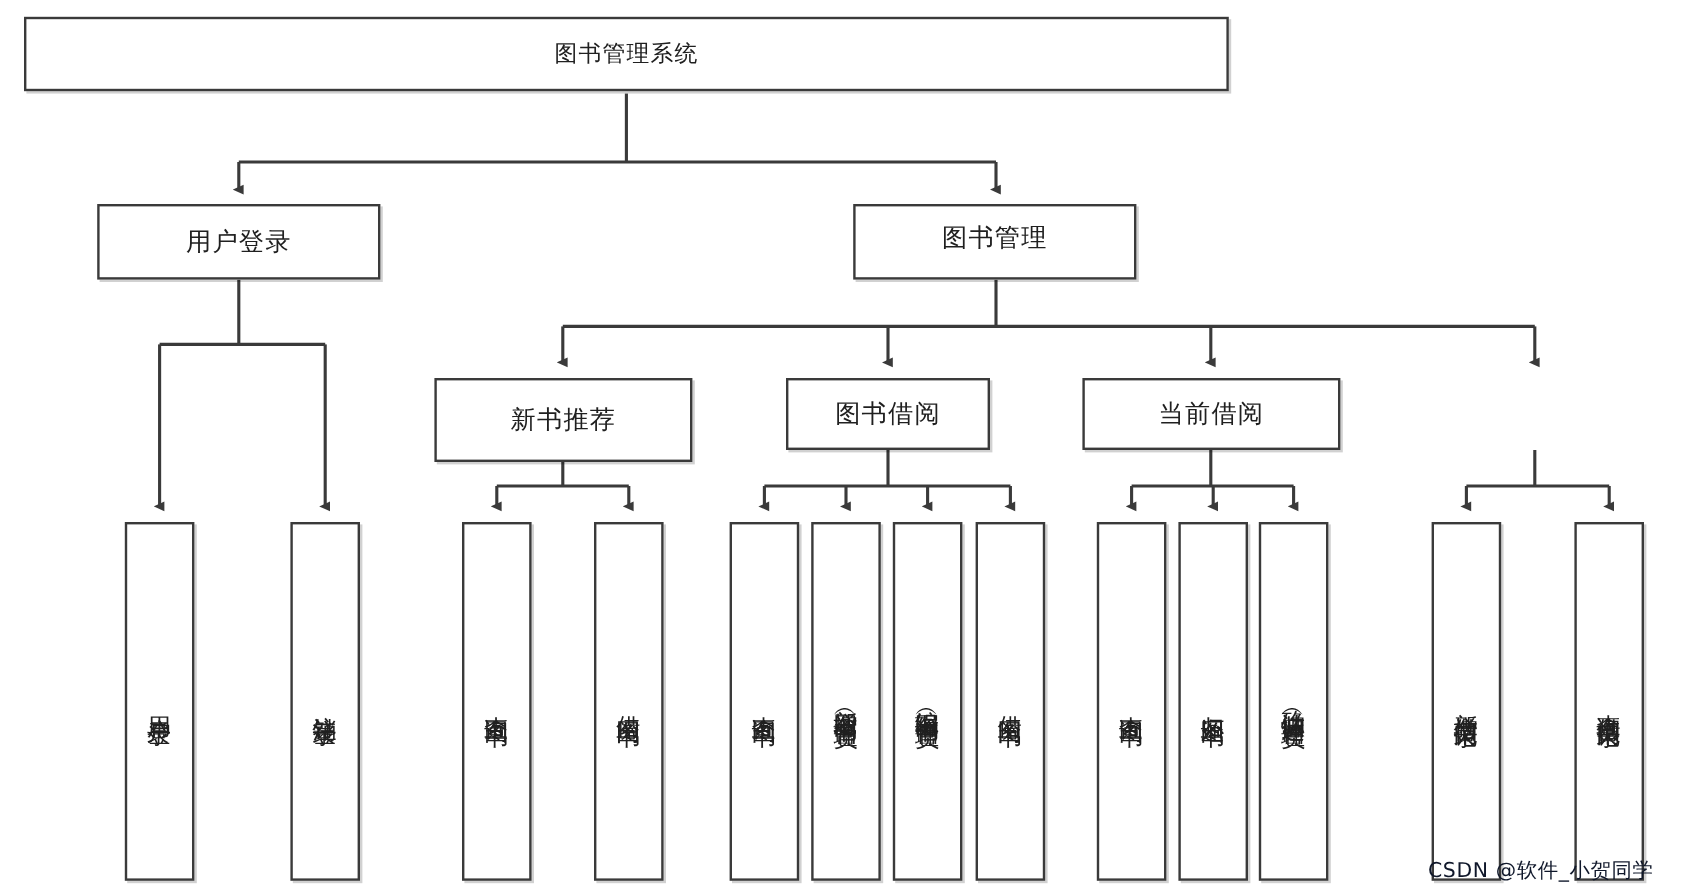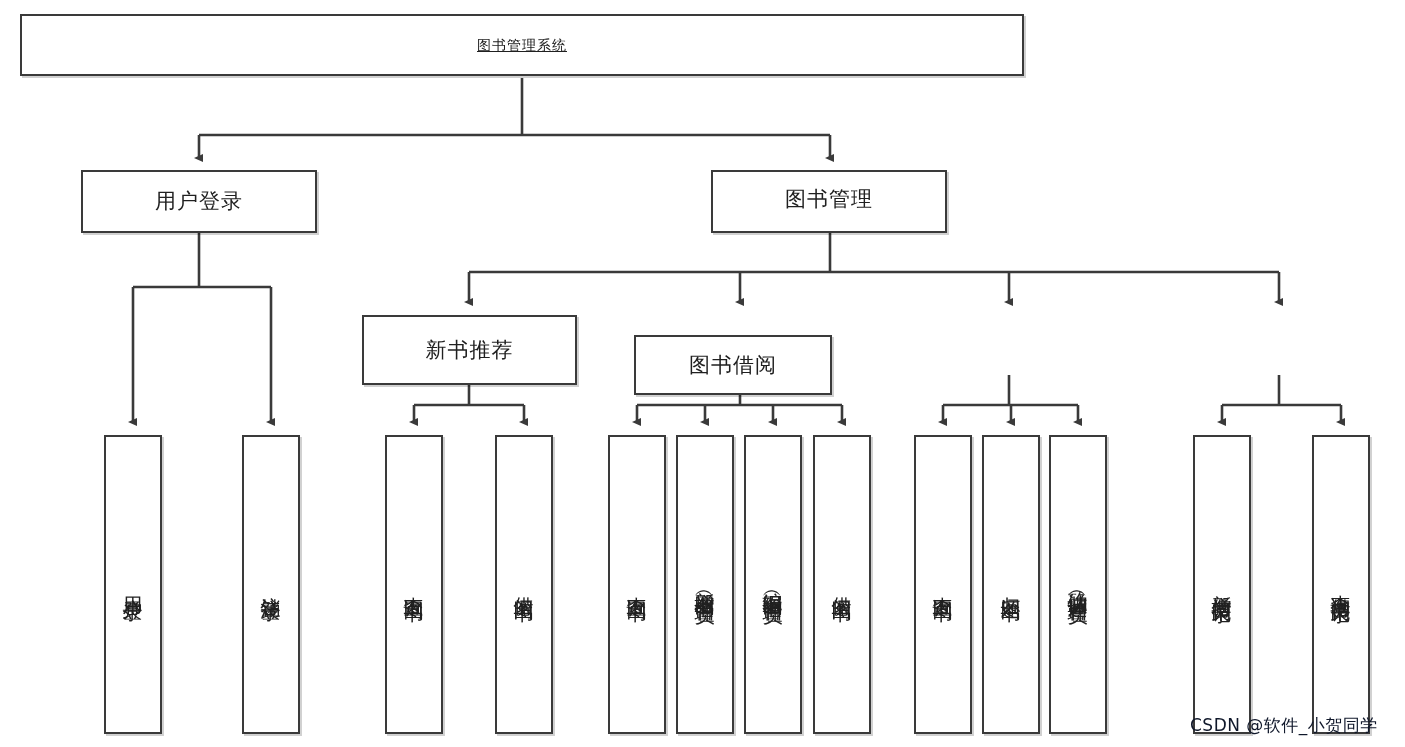--- a/index.html
+++ b/index.html
@@ -42,21 +42,21 @@
     white-space: nowrap;
     color: #202020;
   }
   .node.vertical .label {
     writing-mode: vertical-rl;
     text-orientation: upright;
     font-size: 20px;
     letter-spacing: 2px;
     line-height: 1.1;
   }
-  .node.root .label { font-size: 14px; text-decoration: underline; }
+  .node.root .label { font-size: 19px; }
 
   #watermark {
     position: absolute;
     left: 1190px;
     top: 714px;
     font-size: 17px;
     color: #0f172a;
     letter-spacing: 0.5px;
     white-space: nowrap;
     font-family: "DejaVu Sans", "Liberation Sans", sans-serif;
@@ -125,22 +125,25 @@
   <div class="node" style="left:81px; top:170px; width:236px; height:63px;">
     <span class="label">用户登录</span>
   </div>
   <div class="node" style="left:711px; top:170px; width:236px; height:63px;font-family:Liberation Mono, monospace;">
     <span class="label">图书管理</span>
   </div>
 
   <div class="node" style="left:362px; top:315px; width:215px; height:70px;">
     <span class="label">新书推荐</span>
   </div>
-  <div class="node" style="left:634px; top:315px; width:198px; height:60px;margin-top:20px;">
+  <div class="node" style="left:655px; top:315px; width:170px; height:60px;">
     <span class="label">图书借阅</span>
+  </div>
+  <div class="node" style="left:902px; top:315px; width:215px; height:60px;">
+    <span class="label">当前借阅</span>
   </div>
 
   <div class="node vertical" style="left:104px; top:435px; width:58px; height:299px;">
     <span class="label">用户登录</span>
   </div>
   <div class="node vertical" style="left:242px; top:435px; width:58px; height:299px;">
     <span class="label">注销登录</span>
   </div>
 
   <div class="node vertical" style="left:385px; top:435px; width:58px; height:299px;">

